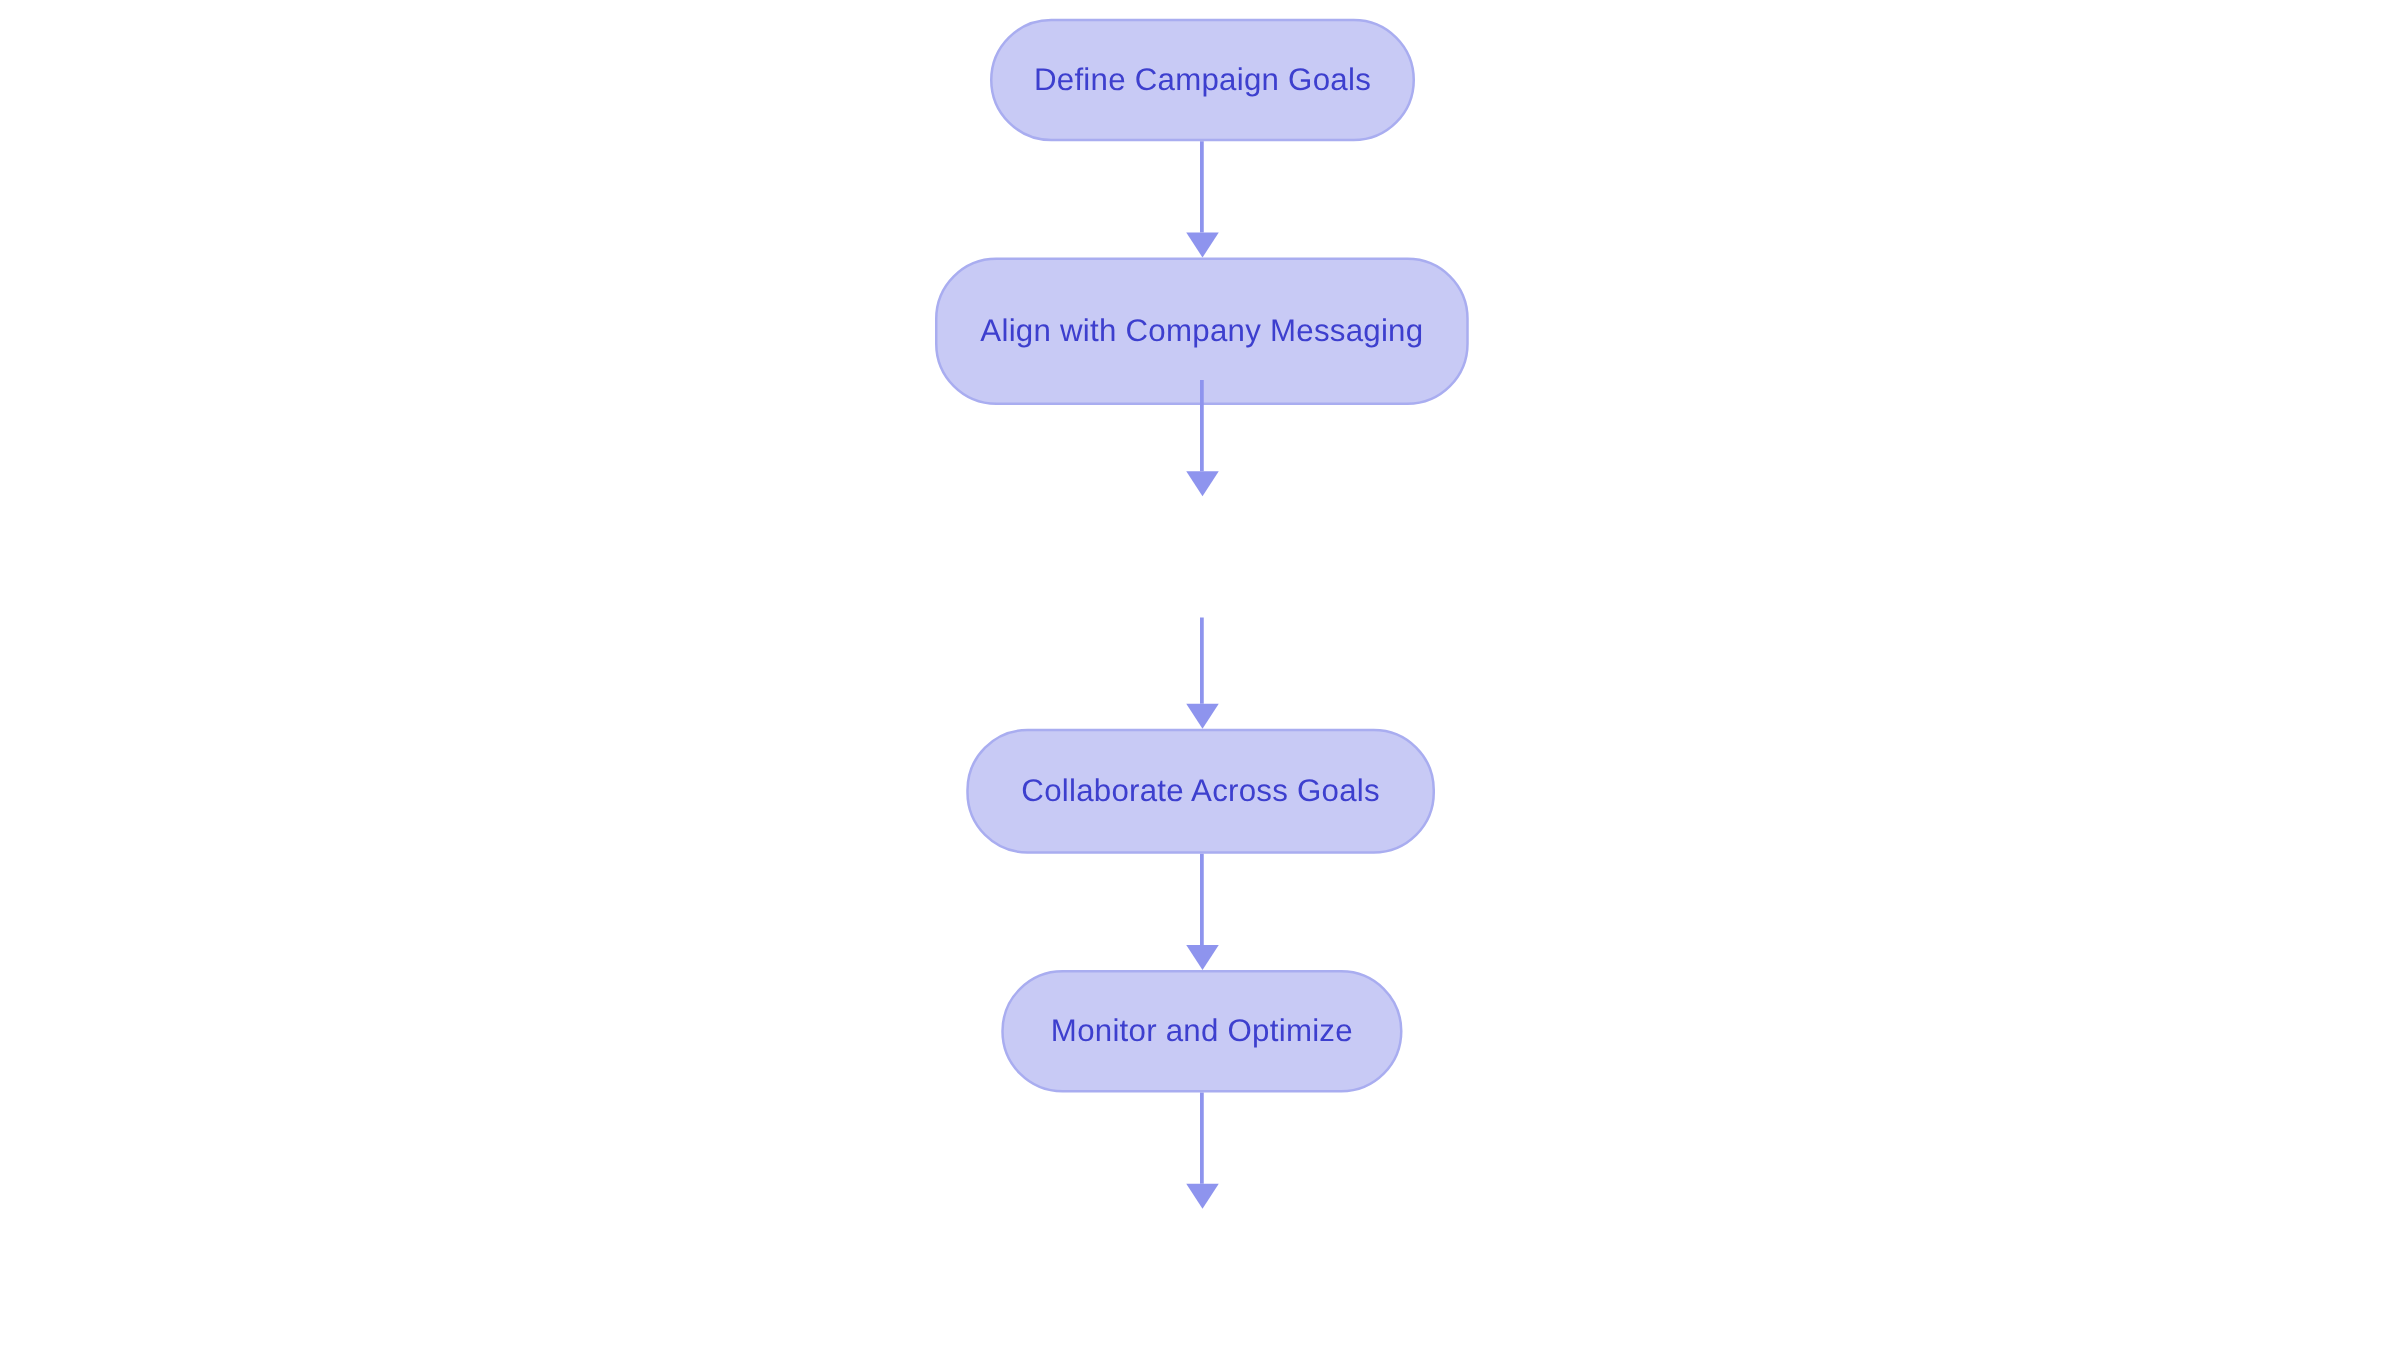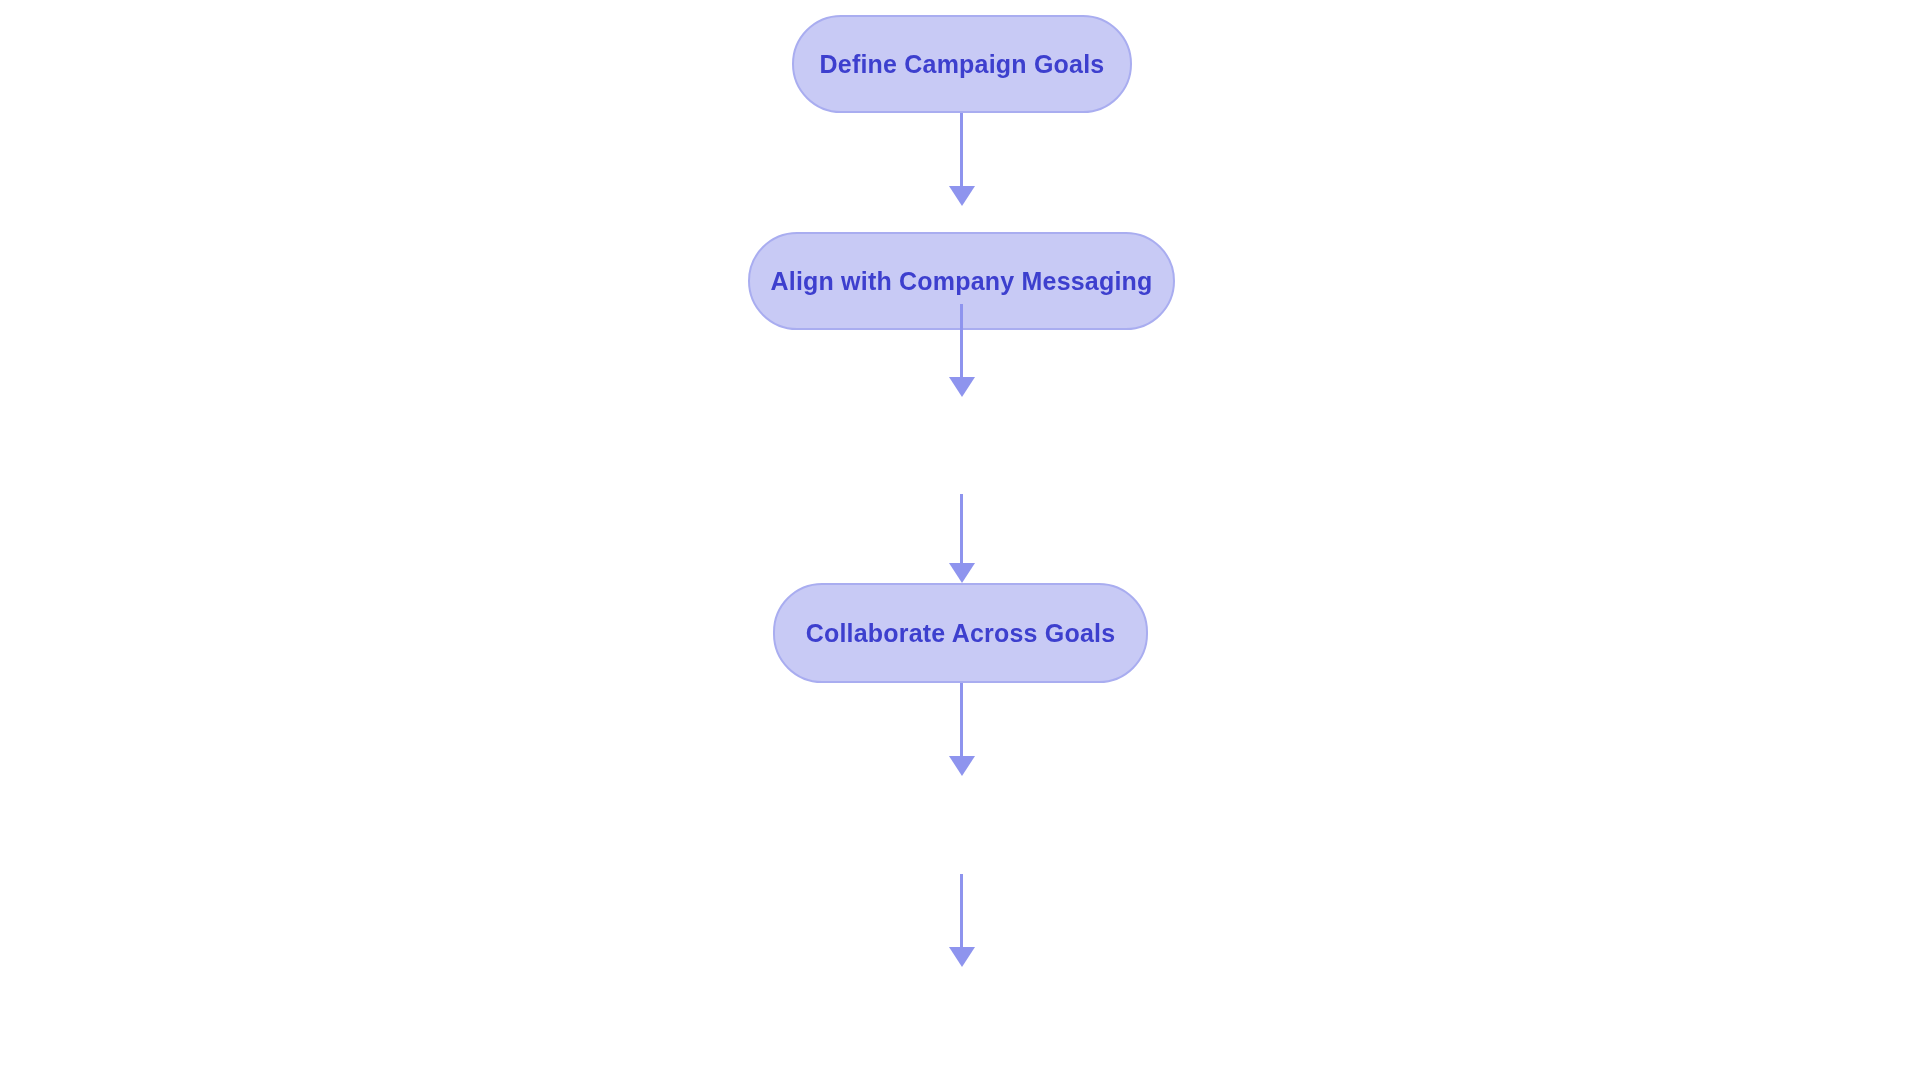--- a/index.html
+++ b/index.html
@@ -2,21 +2,21 @@
 <html style="--fill: #c8caf5; --border: #a9adf0; --text: #3d3fce; --arrow: #8e94ee; --bg: #ffffff;"><head>
 <meta charset="utf-8">
 <style>
   :root {
     --fill: #c8caf5;
     --border: #a9adf0;
     --text: #3d3fce;
     --arrow: #8e94ee;
     --bg: #ffffff;
   }
-  * { margin: 0; padding: 0; box-sizing: border-box; font-weight: bold; }
+  * { margin: 0; padding: 0; box-sizing: border-box; }
   html, body { background: var(--bg); }
   .canvas {
     position: relative;
     width: 1920px;
     height: 1083px;
     background: var(--bg);
     overflow: hidden;
     font-family: "Liberation Sans", "DejaVu Sans", sans-serif;
   }
   .node {
@@ -28,21 +28,21 @@
     border: 2px solid var(--border);
     border-radius: 49px;
     color: var(--text);
     font-size: 25px;
     letter-spacing: 0.2px;
     text-align: center;
     white-space: nowrap;
   }
   .node.ellipse { border-radius: 50%; }
   .n1 { left: 792px; top: 15px;  width: 340px; height: 98px; }
-  .n2 { left: 748px; top: 206px; width: 427px; height: 98px; margin-top: 26px; }
+  .n2 { left: 748px; top: 206px; width: 427px; height: 118px; }
   .n3 { left: 834px; top: 397px; width: 254px; height: 97px; }
   .n4 { left: 773px; top: 583px; width: 375px; height: 100px; }
   .n5 { left: 801px; top: 776px; width: 321px; height: 98px; }
   .n6 { left: 903px; top: 967px; width: 117px; height: 96px; }
   .arrow {
     position: absolute;
     left: 948px;
     width: 27px;
     display: flex;
     flex-direction: column;
@@ -97,20 +97,23 @@
 
   <div class="node n4">
     <span>Collaborate Across Goals</span>
   </div>
 
   <div class="arrow a4">
     <div class="shaft"></div>
     <div class="head"></div>
   </div>
 
+  <div class="node n5">
+    <span>Monitor and Optimize</span>
+  </div>
 
   <div class="arrow a5">
     <div class="shaft"></div>
     <div class="head"></div>
   </div>
 
 
 </div>
 
 </body></html>

